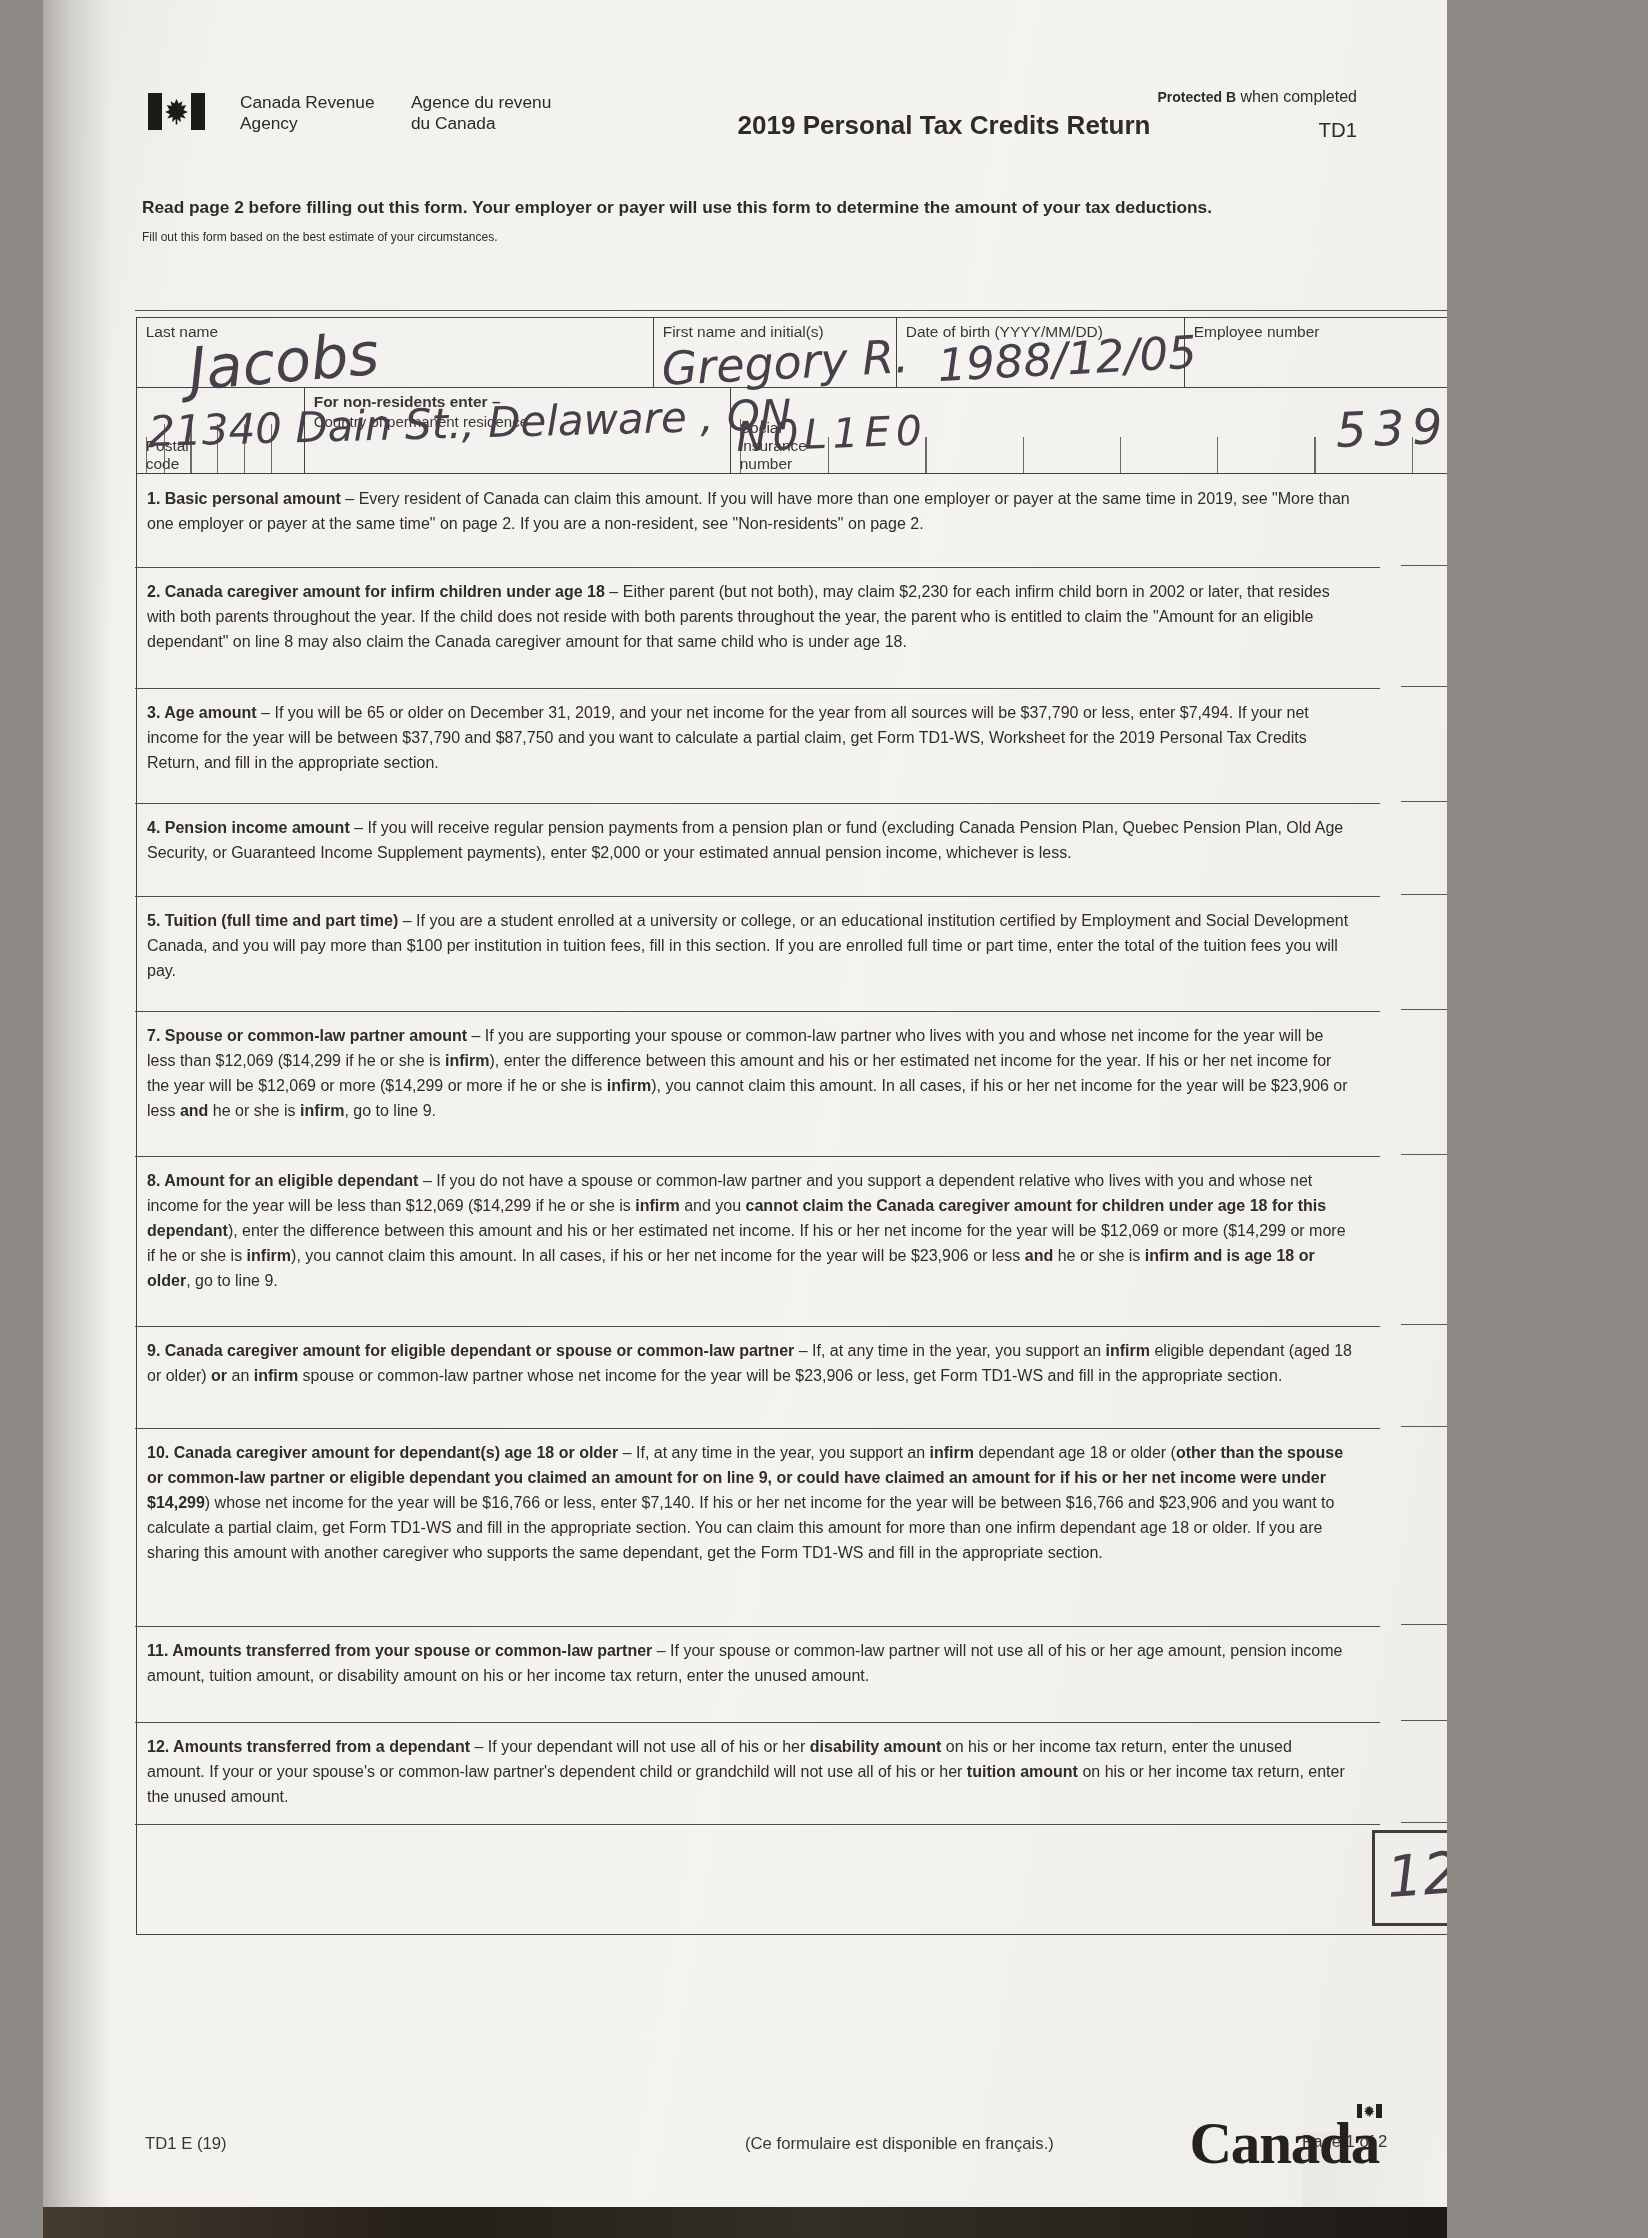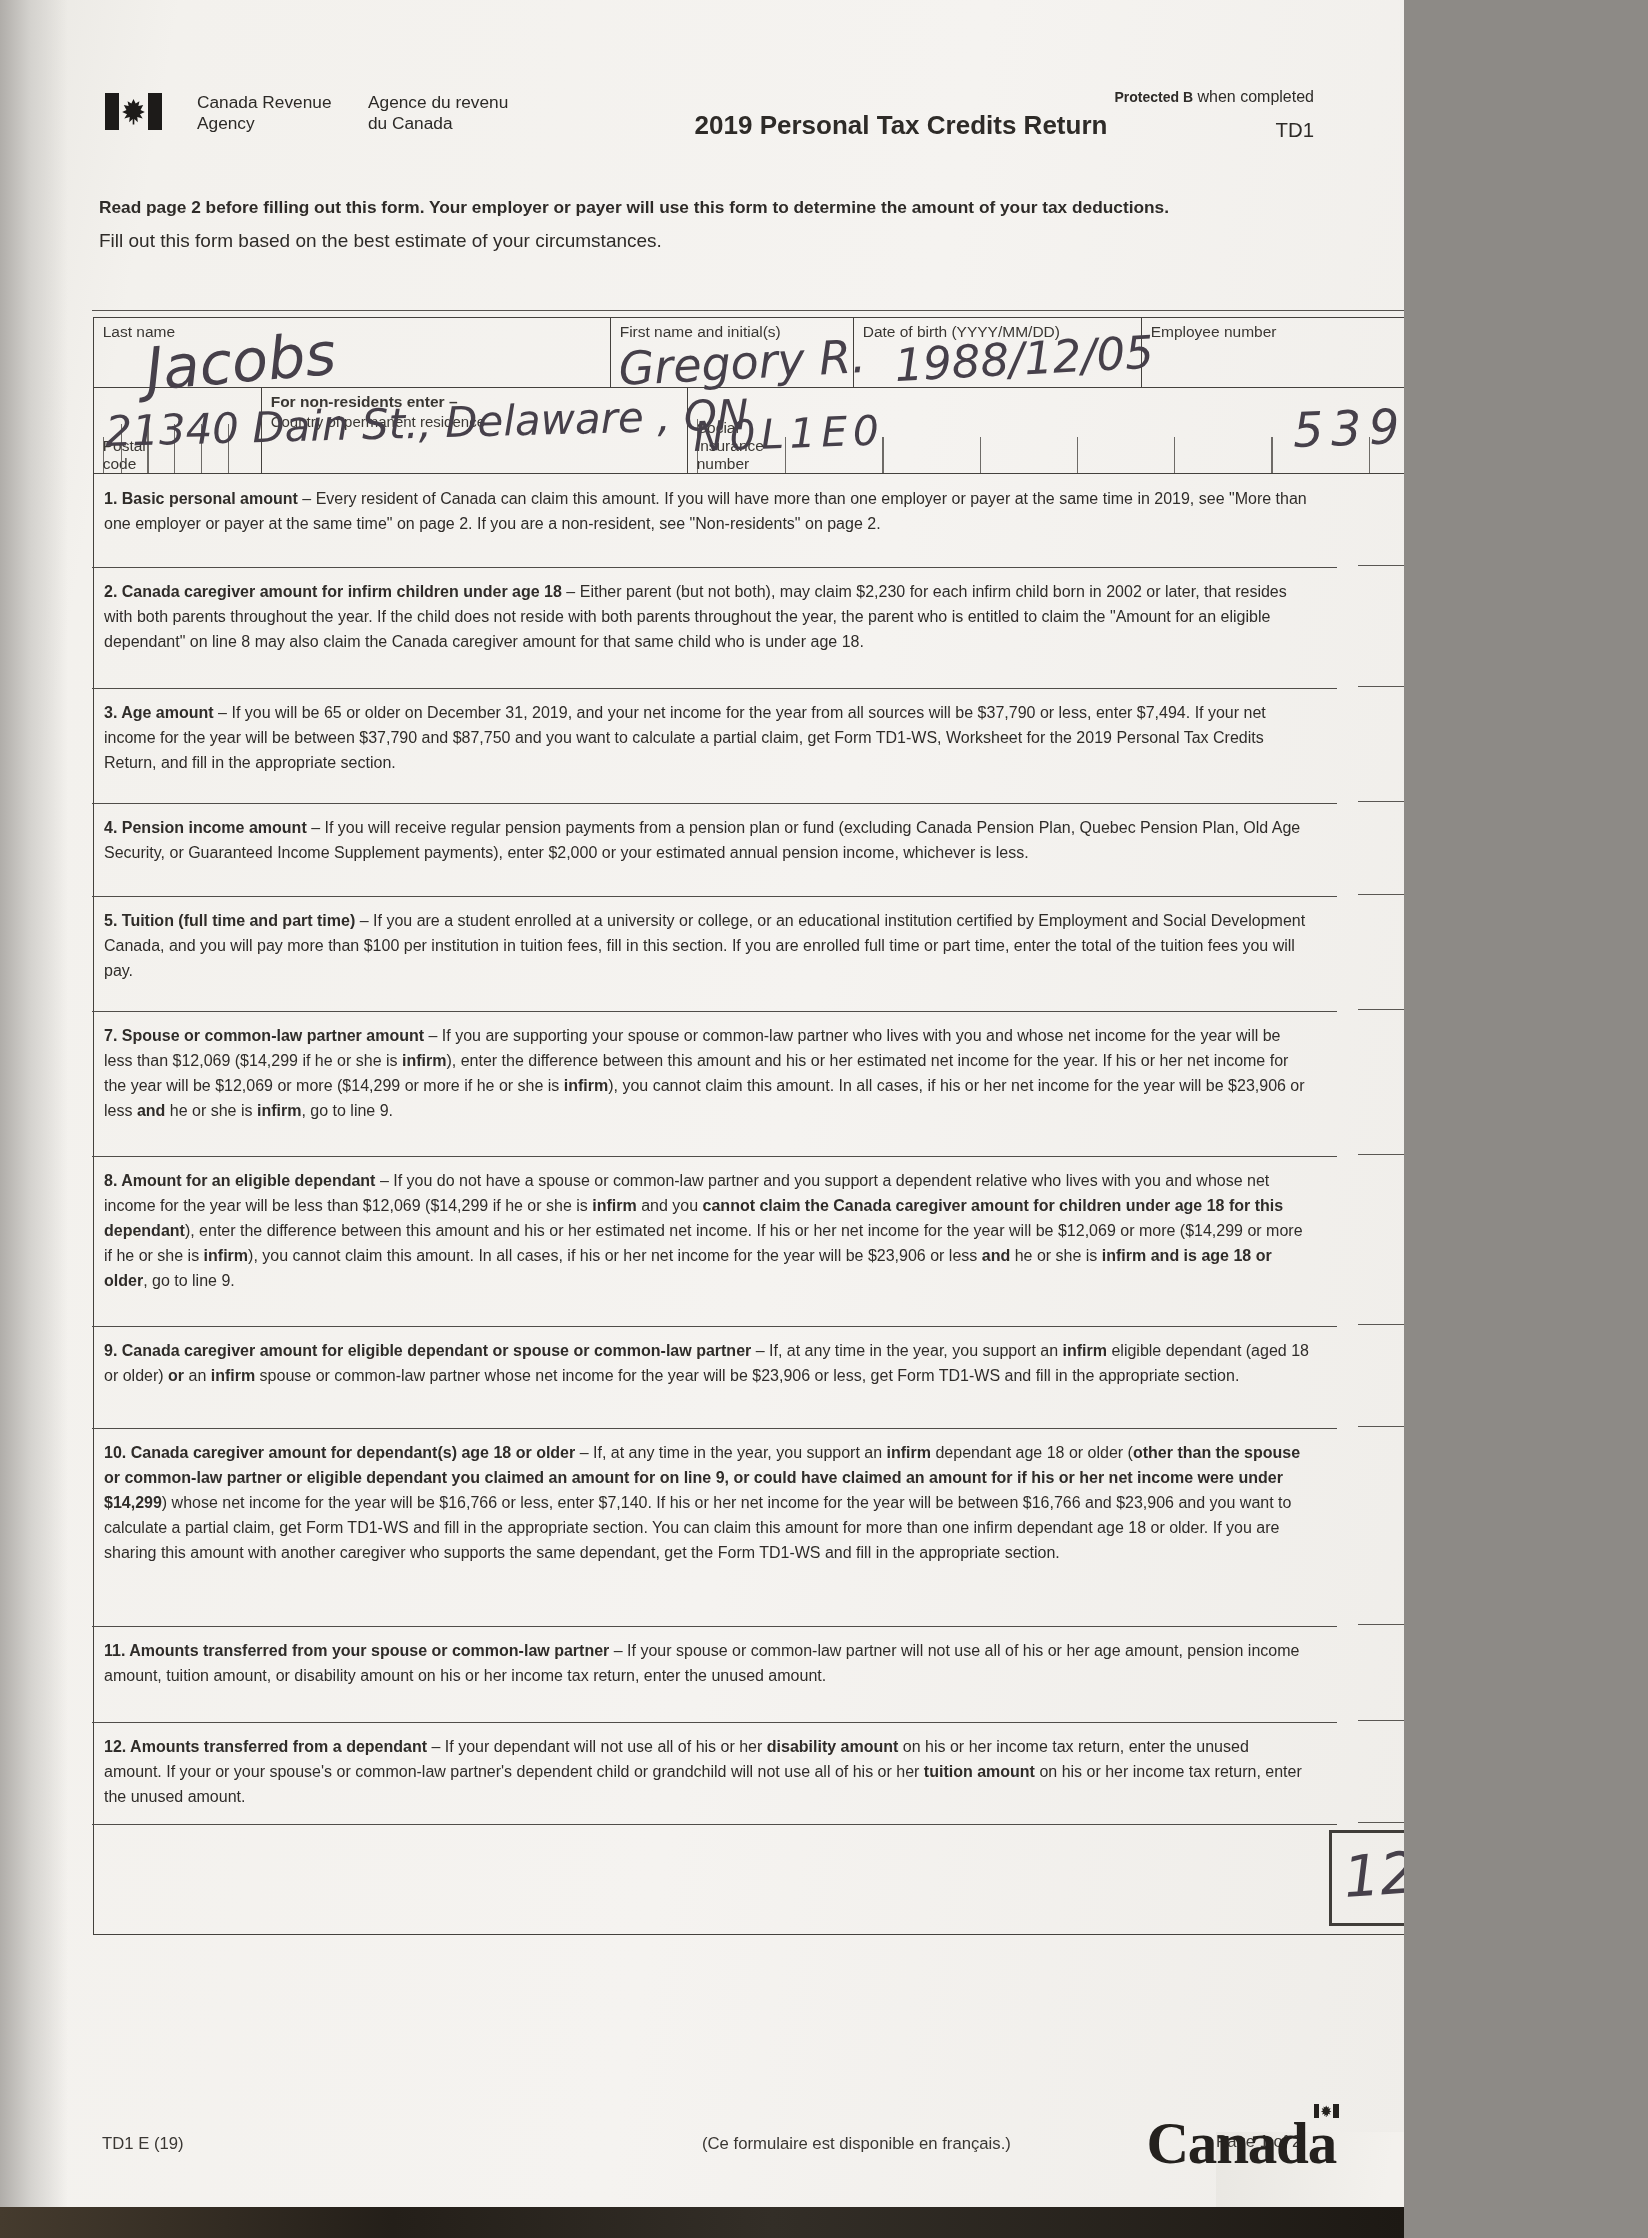--- a/index.html
+++ b/index.html
@@ -3,40 +3,41 @@
 <meta charset="utf-8">
 <style>
   html,body{margin:0;padding:0;background:#8d8a86;}
   .page{
     position:relative;
     width:1404px;height:2239px;
     background:linear-gradient(100deg,#e9e7e2 0%,#f3f1ed 10%,#f5f3f0 55%,#efede9 100%);
     font-family:"Liberation Sans",sans-serif;
     color:#33302c;
     overflow:hidden;
+    margin-left:43px;
   }
   .photo-left-edge{position:absolute;left:0;top:0;bottom:0;width:68px;
     background:linear-gradient(90deg,#b0ada9 0%,#d4d2ce 45%,rgba(244,242,238,0) 100%);}
   .photo-bottom-strip{position:absolute;left:0;right:0;bottom:0;height:32px;
     background:linear-gradient(90deg,#453b2e 0%,#241f19 28%,#332e27 55%,#1d1914 100%);}
   
   .hdr-flag{position:absolute;left:105px;top:93px;width:57px;height:37px;}
   .hdr-flag .bar{position:absolute;top:0;bottom:0;width:14.2px;background:#1d1b19;}
   .hdr-flag .bar.l{left:0}.hdr-flag .bar.r{right:0}
   .hdr-flag svg{position:absolute;left:15px;top:3.1px;}
   .agency{position:absolute;top:92px;font-size:17.3px;line-height:21px;color:#2c2a27;}
   .agency.en{left:197px;}
   .agency.fr{left:368px;}
   .form-title{position:absolute;left:638px;top:110px;width:526px;text-align:center;
     font-size:26px;font-weight:bold;color:#2e2b28;}
   .protected{position:absolute;right:90px;top:88px;font-size:16px;text-align:right;color:#2e2b28;}
   .protected b{font-size:14px;}
   .form-code{position:absolute;right:90px;top:119px;font-size:20.4px;text-align:right;color:#2e2b28;}
   .instr1{position:absolute;left:99px;top:197px;font-size:17.3px;font-weight:bold;color:#2e2b28;}
-  .instr2{position:absolute;left:99px;top:230px;font-size:19px;color:#2e2b28;}
+  .instr2{position:absolute;left:99px;top:230px;font-size:12px;color:#2e2b28;}
   
   .mainbox{position:absolute;left:93px;top:317px;width:1478px;
     border:1.9px solid #44413d;background:transparent;}
   .mainbox::before{content:"";position:absolute;left:-1.9px;right:-1.9px;top:-8px;
     border-top:1.9px solid #55524e;}
   
   .idrow{position:relative;display:flex;border-bottom:1.9px solid #44413d;}
   .idrow.r1{height:69px;}
   .idrow.r2{height:85px;}
   .idcell{position:relative;border-right:1.9px solid #44413d;box-sizing:border-box;padding:5px 0 0 8.7px;}

